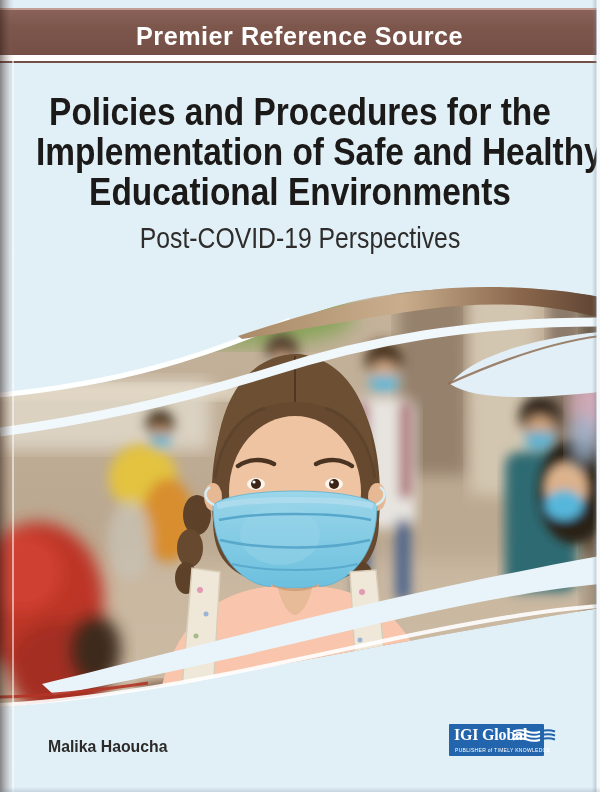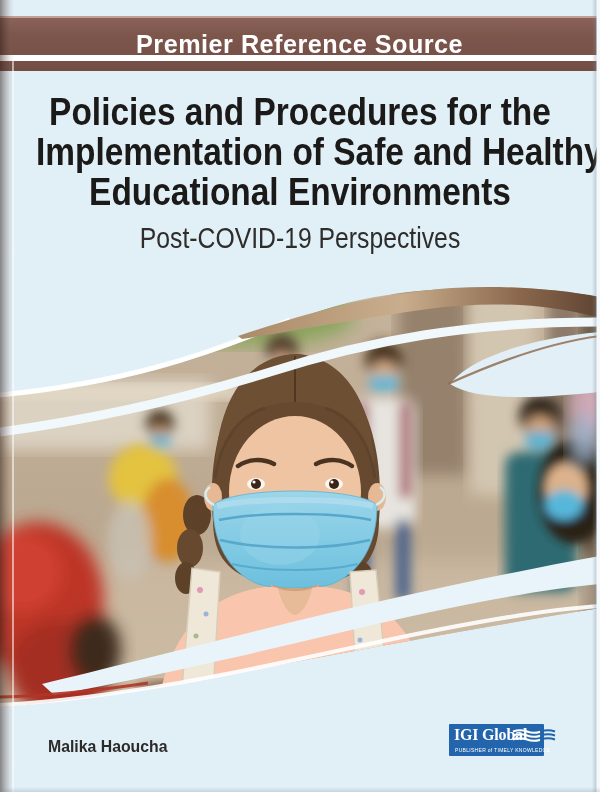--- a/index.html
+++ b/index.html
@@ -3,21 +3,21 @@
 <meta charset="utf-8">
 <style>
   html,body{margin:0;padding:0;background:#ffffff;}
   .book{
     position:relative;width:600px;height:792px;overflow:hidden;
     font-family:"Liberation Sans",sans-serif;
     background:#e1eff7;
   }
   
   .banner{
-    position:absolute;left:0;top:16px;width:600px;height:53px;
+    position:absolute;left:0;top:8px;width:600px;height:53px;
     background:linear-gradient(#8a625a 0%,#7d564c 30%,#734e45 100%);
     border-top:2px solid #c2a093;
     display:flex;align-items:center;justify-content:center;
   }
   .banner-label{
     color:#ffffff;font-size:26px;font-weight:bold;letter-spacing:.5px;
     transform:scaleX(.97);
   }
   .white-strip{position:absolute;left:0;top:55px;width:600px;height:6px;background:#ffffff;}
 

